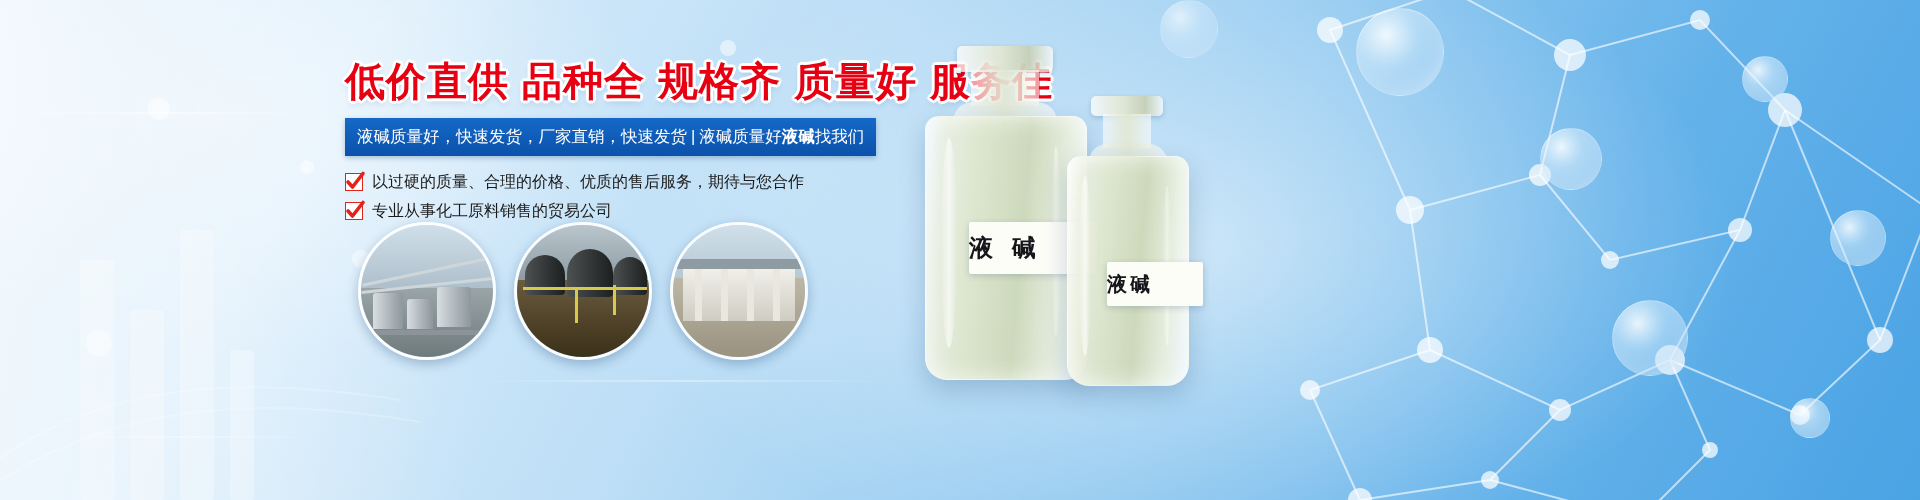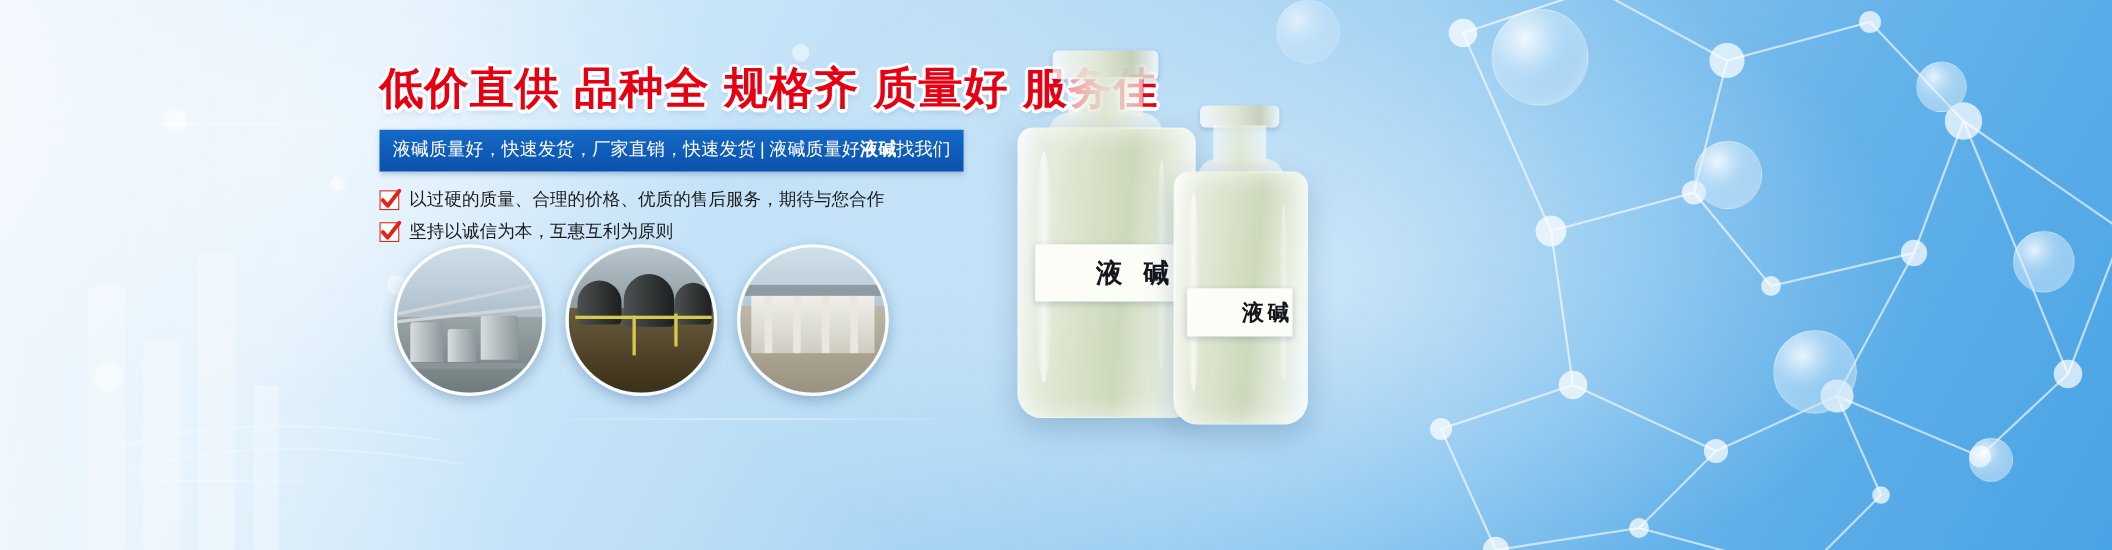--- a/index.html
+++ b/index.html
@@ -111,22 +111,22 @@
     border:1px solid rgba(255,255,255,.55);
   }
   .b-neck{position:absolute;background:linear-gradient(90deg,rgba(255,255,255,.6),rgba(226,232,212,.95),rgba(255,255,255,.6));}
   .b-cap{position:absolute;border-radius:5px;
     background:linear-gradient(90deg,rgba(255,255,255,.75),rgba(224,230,212,.98) 45%,rgba(198,208,184,.95) 75%,rgba(255,255,255,.7));
     box-shadow:0 2px 5px rgba(20,60,110,.2);}
   .b-shine{position:absolute;background:linear-gradient(90deg,rgba(255,255,255,0),rgba(255,255,255,.85),rgba(255,255,255,0));border-radius:50%;}
   .b-label{
     position:absolute;background:#fdfdf8;border-radius:2px;
     box-shadow:0 2px 6px rgba(20,60,110,.2);
-    display:flex;align-items:center;justify-content:flex-end;
-    color:#15151a;font-weight:bold;
+    display:flex;align-items:center;justify-content:flex-start;
+    color:#15151a;font-weight:bold;margin-left:28px;
   }
 
   
   .glassball{
     position:absolute;border-radius:50%;
     background:radial-gradient(circle at 34% 30%,rgba(255,255,255,.85) 0%,rgba(210,235,252,.45) 38%,rgba(120,185,235,.30) 68%,rgba(90,165,225,.18) 100%);
     border:1px solid rgba(255,255,255,.45);
     box-shadow:inset -8px -10px 24px rgba(255,255,255,.45);
   }
 </style>
@@ -226,21 +226,21 @@
           <span class="btext">以过硬的质量、合理的价格、优质的售后服务，期待与您合作</span>
         </div>
       </div>
       <div class="brow">
         <div class="bitem">
           <span class="chk">
             <svg width="22" height="22" viewBox="0 0 22 22">
                 <path d="M4 12 L8.5 17 L19 3.5" stroke="#e2231a" stroke-width="3.6" fill="none" stroke-linecap="round" stroke-linejoin="round"></path>
               </svg>
           </span>
-          <span class="btext">坚持以诚信为本，互惠互利为原则</span>
+          <span class="btext">专业从事化工原料销售的贸易公司</span>
         </div>
       </div>
     </div>
   </div>
 
   <div class="photos">
 
     <div class="circ p1">
       <div class="sky"></div>
       <div class="grd"></div>

